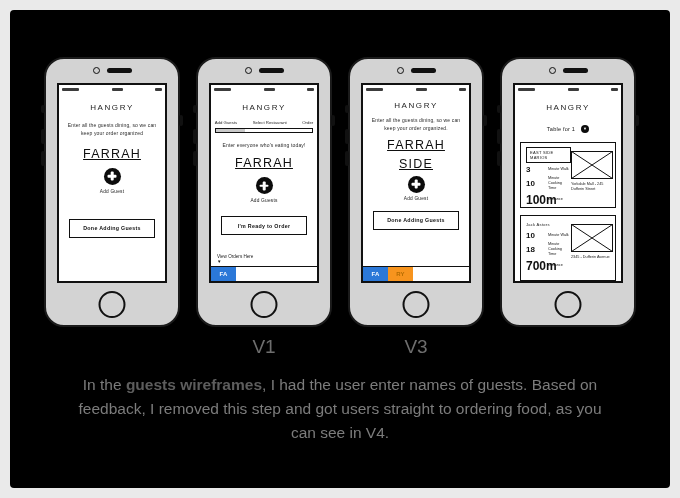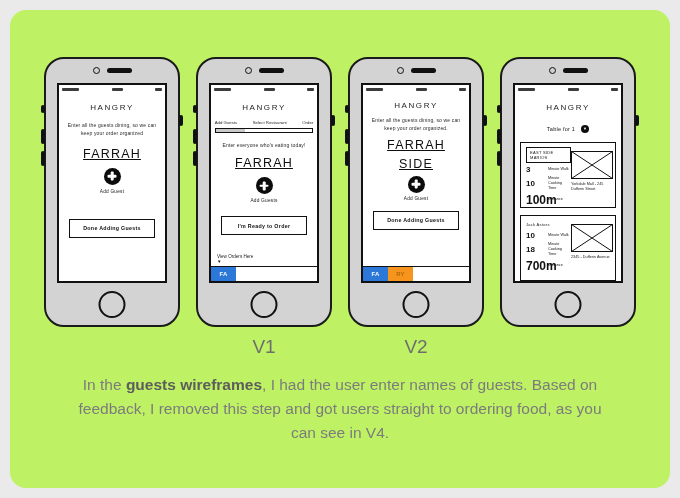--- a/index.html
+++ b/index.html
@@ -4,21 +4,21 @@
 <style>
   html,body{margin:0;padding:0;}
   body{
     width:680px;height:498px;background:#eaeaea;
     font-family:"Liberation Sans","DejaVu Sans",sans-serif;
     -webkit-font-smoothing:antialiased;
   }
   .stage{position:relative;width:680px;height:498px;}
   .card{
     position:absolute;left:10px;top:10px;right:10px;bottom:10px;
-    background:#bef264;border-radius:16px;overflow:hidden;
+    background:#000000;border-radius:4px;overflow:hidden;
   }
   
   .phones-row{display:flex;justify-content:center;gap:16px;padding-top:47px;}
   .phone{
     position:relative;width:136px;height:270px;background:#d3d3d3;
     border:2px solid #1b1b1b;border-radius:20px;box-sizing:border-box;flex:0 0 auto;
   }
   .sbtn{position:absolute;background:#111;border-radius:2px;width:4px;}
   .sbtn.l1{left:-5px;top:46px;height:8px;}
   .sbtn.l2{left:-5px;top:70px;height:15px;}
@@ -267,19 +267,19 @@
           </div>
 
         </div>
         <div class="home"></div>
       </div>
 
     </div>
 
     <div class="labels-row">
       <div class="v-label">V1</div>
-      <div class="v-label">V2</div>
+      <div class="v-label">V3</div>
     </div>
 
     <p class="caption"><span>In the </span><b>guests wireframes</b><span>, I had the user enter names of guests. Based on feedback, I removed this step and got users straight to ordering food, as you can see in V4.</span></p>
 
   </div>
 </div>
 
 </body></html>

